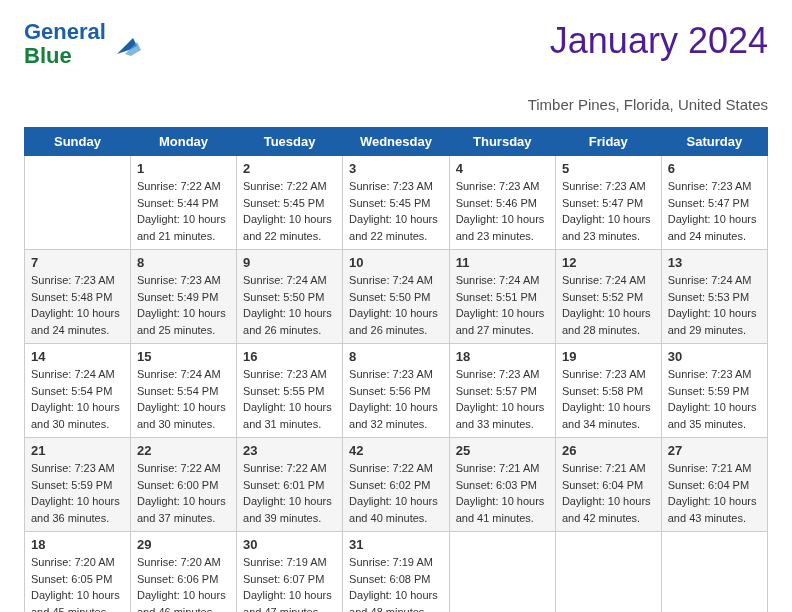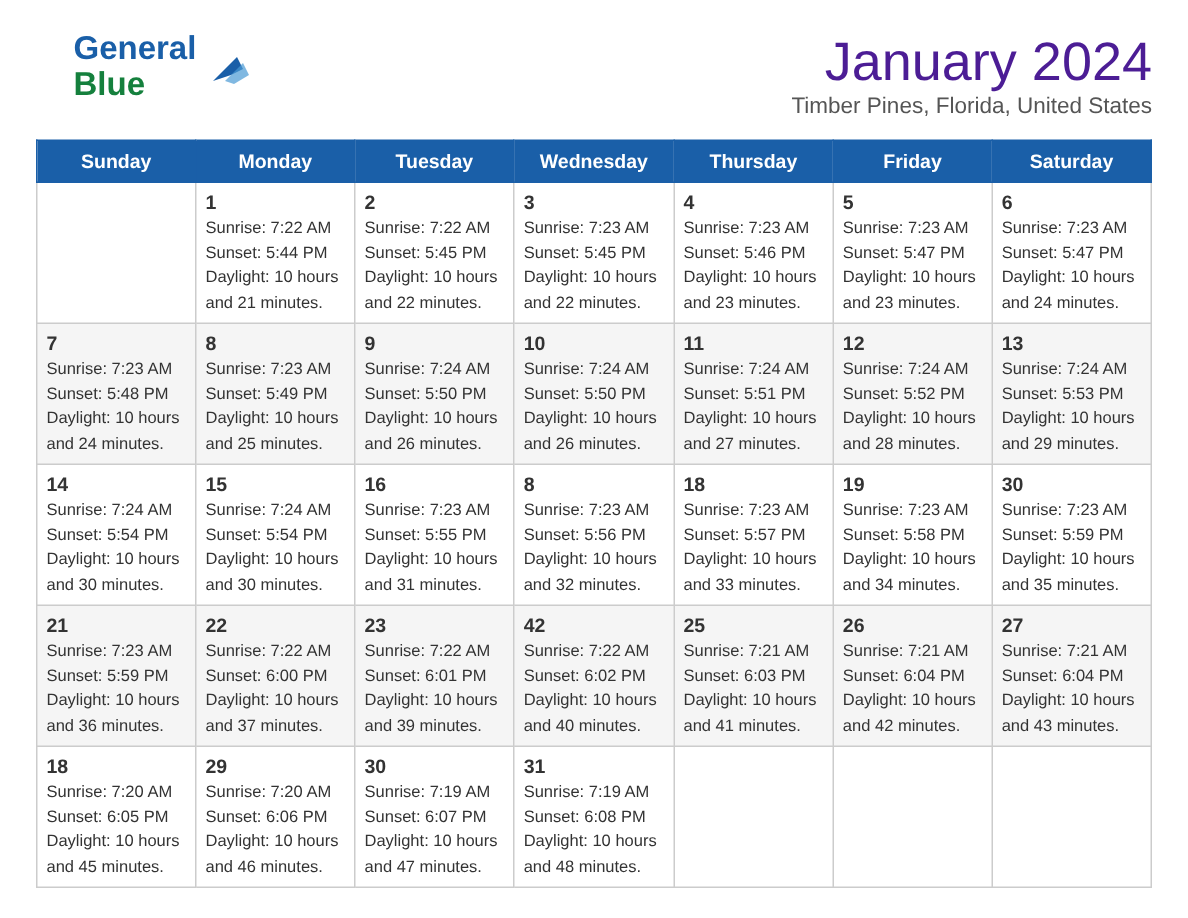--- a/index.html
+++ b/index.html
@@ -12,21 +12,20 @@
     }
     .header {
       display: flex;
       justify-content: space-between;
       align-items: flex-start;
       margin-bottom: 14px;
     }
     .logo {
       display: flex;
       align-items: center;
-      margin-left: 25px;
     }
     .logo-text {
       font-size: 22px;
       font-weight: bold;
       color: #333;
       line-height: 1.1;
     }
     .logo-text span {
       color: #1a5fa8;
     }
@@ -39,20 +38,21 @@
       text-align: right;
     }
     .month-title {
       font-size: 36px;
       font-weight: normal;
       color: #4c1d95;
     }
     .location {
       font-size: 15px;
       color: #555;
+      margin-top: 34px;
     }
     .calendar-table {
       width: 100%;
       border-collapse: collapse;
       font-size: 11.5px;
     }
     .calendar-table th {
       background: #1a5fa8;
       color: #fff;
       text-align: center;

